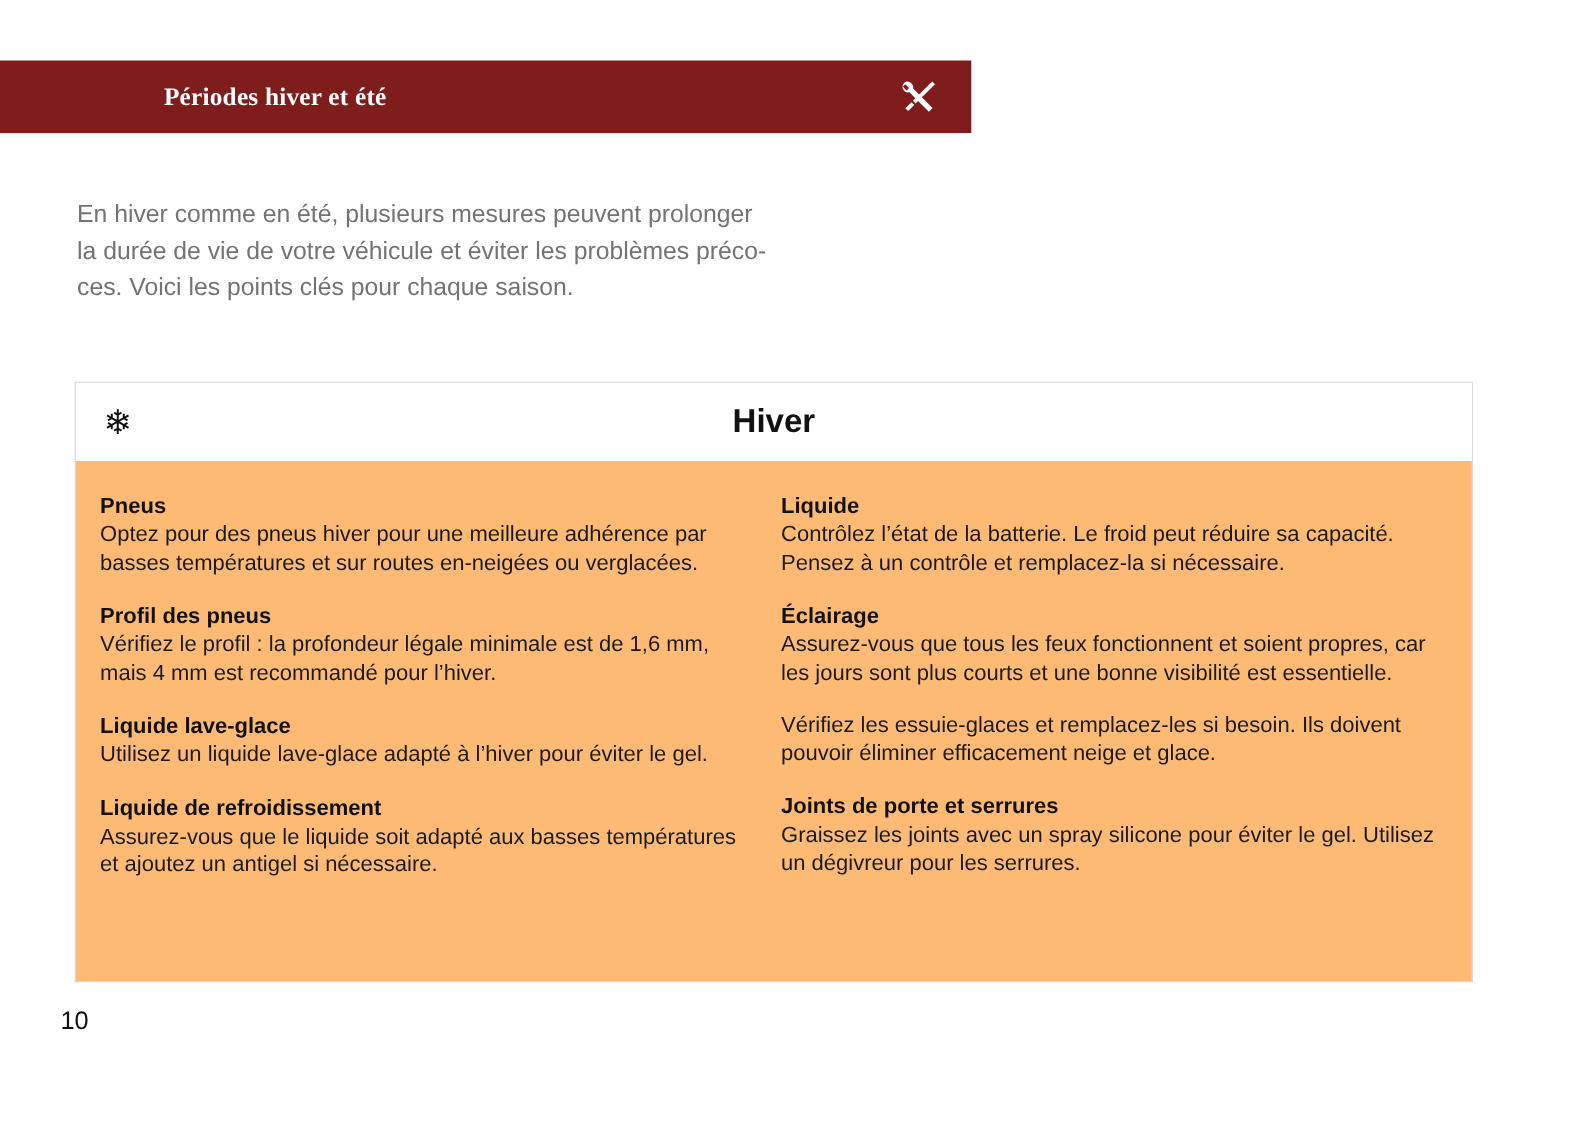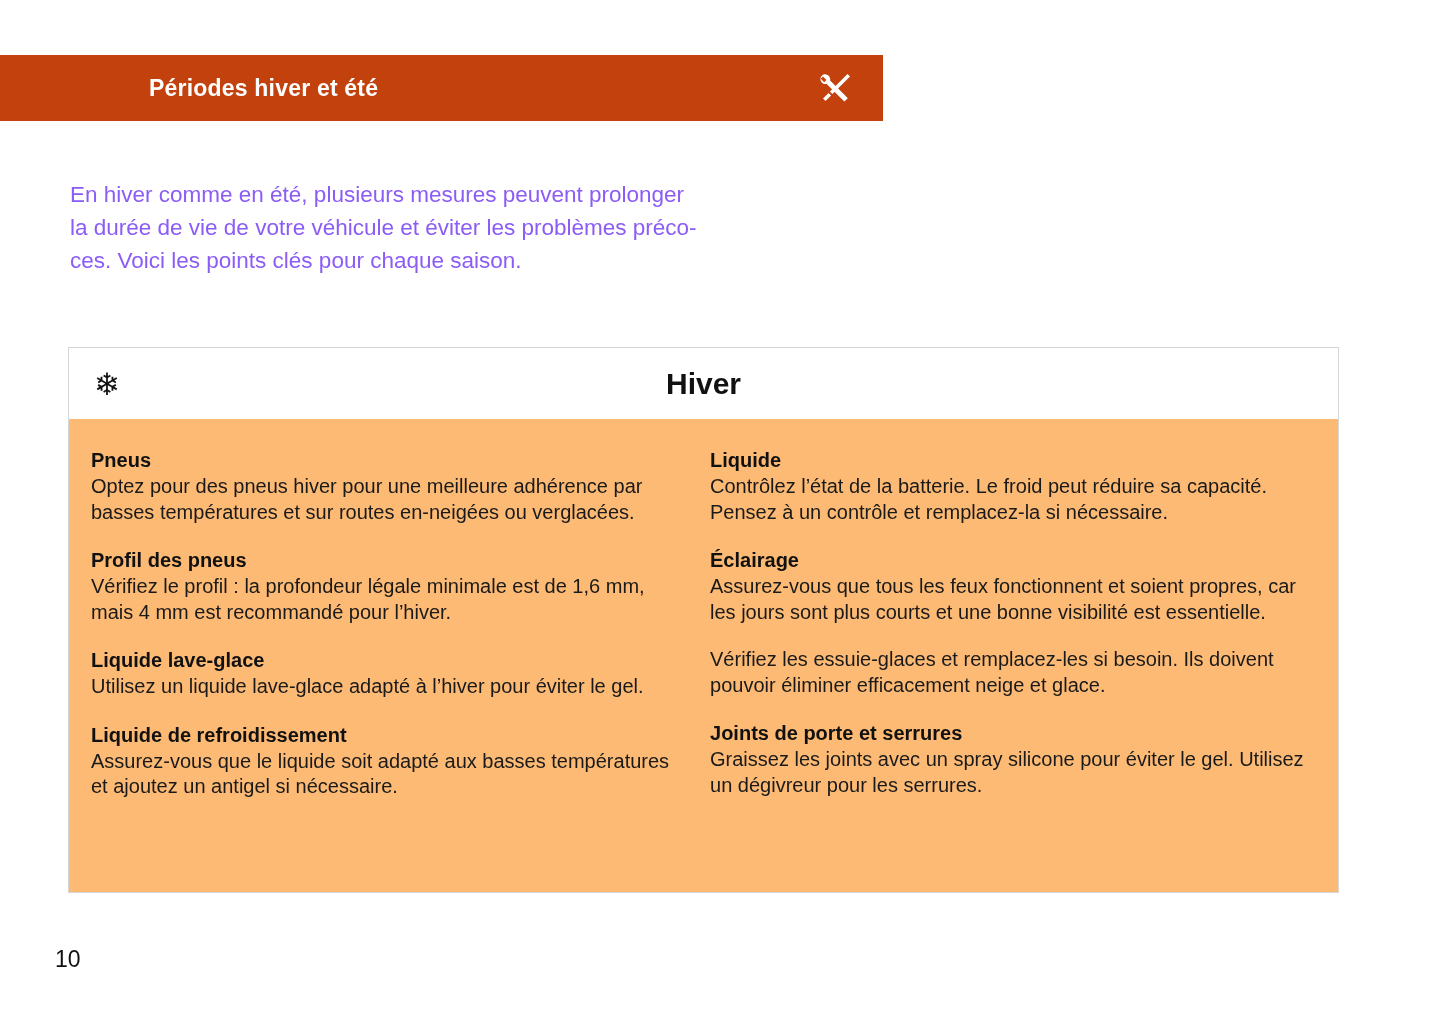--- a/index.html
+++ b/index.html
@@ -16,26 +16,27 @@
     overflow: hidden;
   }
 
   
   .header-bar {
     position: absolute;
     left: 0;
     top: 55px;
     width: 883px;
     height: 66px;
-    background: #c2410c;
+    background: #7f1d1d;
     display: flex;
     align-items: center;
     justify-content: space-between;
     box-sizing: border-box;
     padding: 0 30px 0 149px;
+    font-family: Liberation Serif, serif;
   }
   .header-title {
     color: #ffffff;
     font-size: 23px;
     font-weight: bold;
     letter-spacing: 0.2px;
     white-space: nowrap;
   }
   .header-icon {
     width: 36px;
@@ -46,21 +47,21 @@
   }
 
   
   .intro {
     position: absolute;
     left: 70px;
     top: 178px;
     width: 830px;
     font-size: 22.5px;
     line-height: 33px;
-    color: #8b5cf6;
+    color: #737373;
   }
   .intro div { white-space: nowrap; }
 
   
   .season-card {
     position: absolute;
     left: 68px;
     top: 347px;
     width: 1271px;
     border: 1px solid #d6d6d6;
@@ -120,21 +121,21 @@
   .item-text {
     font-size: 20px;
     line-height: 25.5px;
     color: #1a1a1a;
   }
 
   
   .page-number {
     position: absolute;
     left: 55px;
-    top: 946px;
+    top: 914px;
     font-size: 23px;
     color: #111111;
   }
 </style>
 </head>
 <body>
 
 <div class="header-bar">
   <div class="header-title">Périodes hiver et été</div>
   <div class="header-icon">

